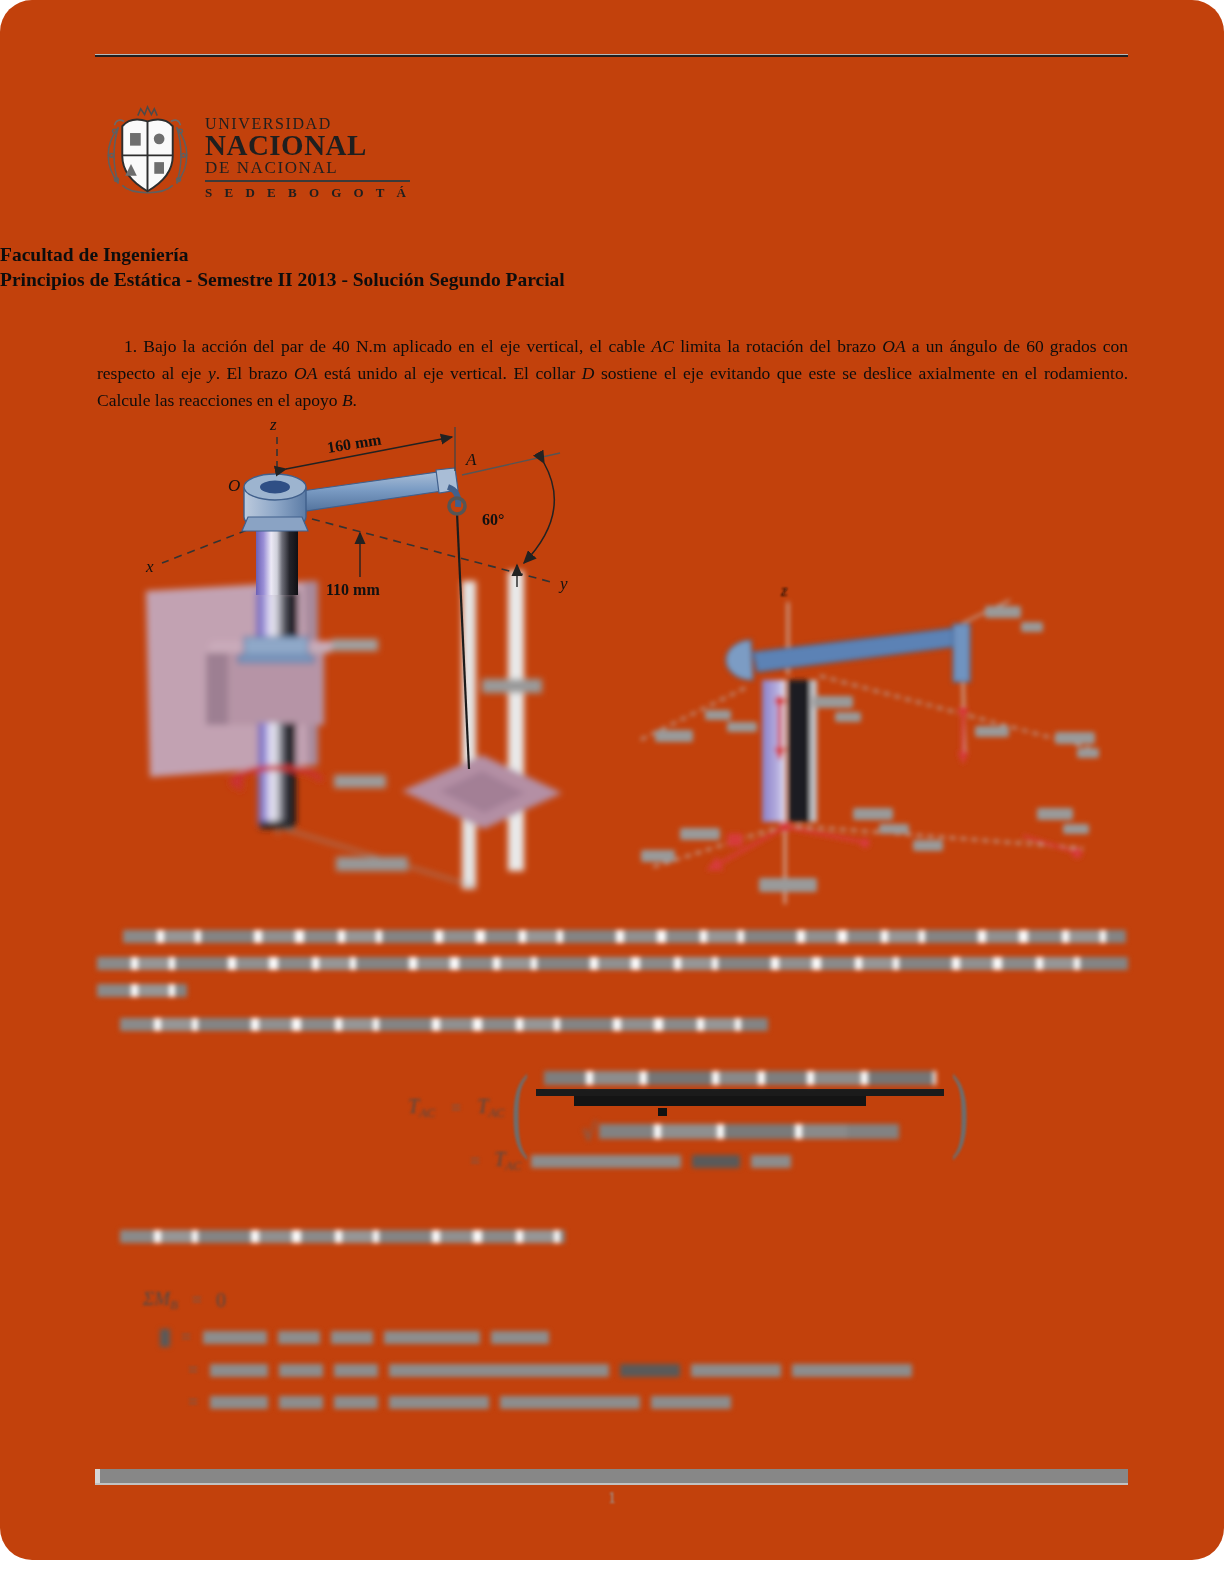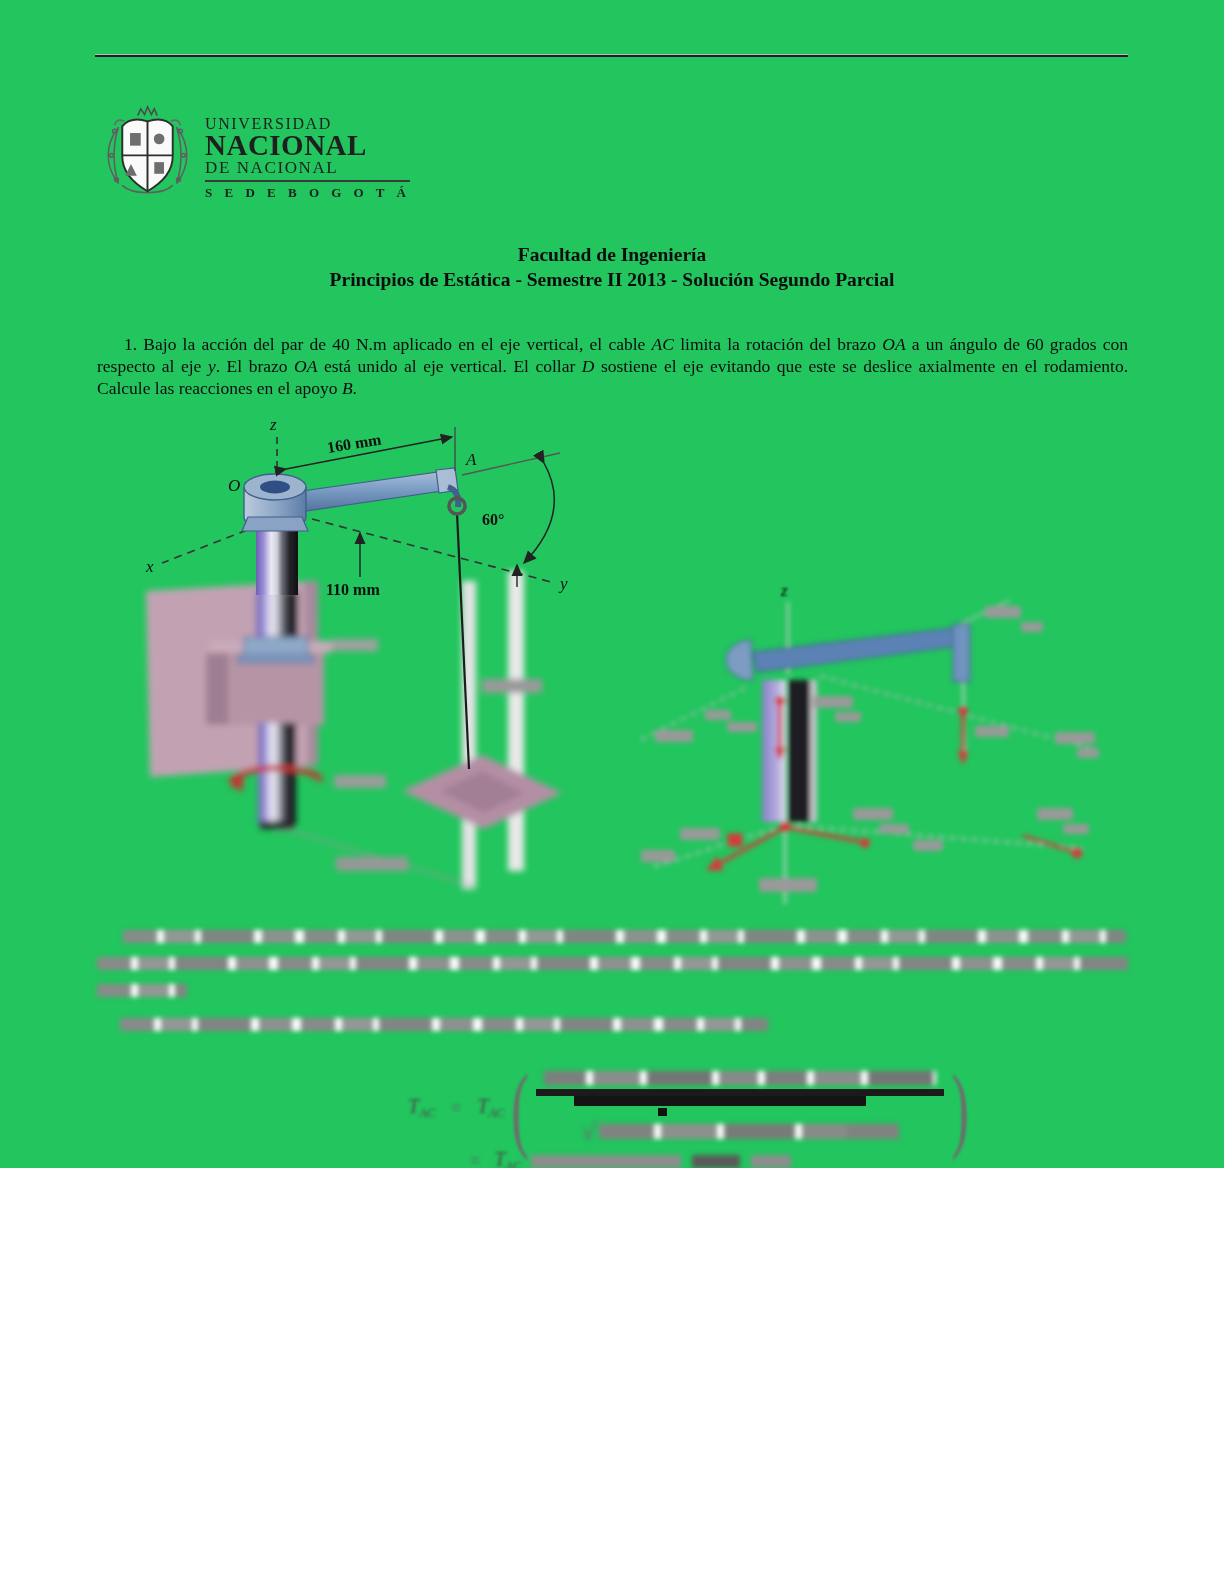--- a/index.html
+++ b/index.html
@@ -1,41 +1,41 @@
 <!DOCTYPE html>
 <html><head>
 <meta charset="utf-8">
 <style>
   html,body { margin:0; padding:0; background:#ffffff; }
   .page {
-    position:relative; width:1224px; height:1168px; background:#22c55e;
-    font-family:"Liberation Serif", serif; color:#111; overflow:hidden;
+    position:relative; width:1224px; height:1560px; background:#c2410c;
+    font-family:"Liberation Serif", serif; color:#111; overflow:hidden;border-radius:32px;
   }
 
   
   .top-rule { position:absolute; left:95px; top:54px; width:1033px; height:0;
     border-top:1.5px solid #b9b9b9; border-bottom:2.5px solid #1f1f1f; }
 
   
   .logo { position:absolute; left:99px; top:102px; display:flex; align-items:flex-start; }
   .crest { width:97px; height:97px; }
   .logo-text { margin-left:9px; padding-top:13px; color:#1f1f1f; }
   .logo-uni  { font-size:16px; letter-spacing:1.6px; line-height:17px; }
   .logo-nac  { font-size:29px; font-weight:bold; letter-spacing:0.5px; line-height:27px; }
   .logo-dec  { font-size:17px; letter-spacing:1.6px; line-height:18px; }
   .logo-sede { font-size:13px; font-weight:bold; letter-spacing:4.5px; line-height:16px;
                border-top:2.5px solid #3a3a3a; margin-top:3px; padding-top:3px; }
 
   
-  .doc-header { position:absolute; left:0; top:242px; width:1224px; text-align:center;
+  .doc-header { position:absolute; left:0; top:242px; width:1224px; text-align:left;
     font-weight:bold; font-size:19.5px; line-height:25px; color:#0d0d0d; }
 
   
   .problem { position:absolute; left:97px; top:333px; width:1031px;
-    font-size:17.5px; line-height:22px; text-align:justify; text-indent:27px; color:#0d0d0d; }
+    font-size:17.5px; line-height:27px; text-align:justify; text-indent:27px; color:#0d0d0d; }
   .it { font-style:italic; }
 
   .fig1 { position:absolute; left:110px; top:413px; }
   .fig2 { position:absolute; left:625px; top:580px; }
 
   
   .rl { position:absolute; height:13px; filter:blur(2.6px); border-radius:1px;
     background:repeating-linear-gradient(90deg,#8a8a8a 0px,#8a8a8a 34px,#fdfdfd 34px,#fdfdfd 41px,
       #969696 41px,#969696 72px,#fdfdfd 72px,#fdfdfd 78px,#848484 78px,#848484 131px,
       #fdfdfd 131px,#fdfdfd 139px,#909090 139px,#909090 172px,#fdfdfd 172px,#fdfdfd 181px); }

